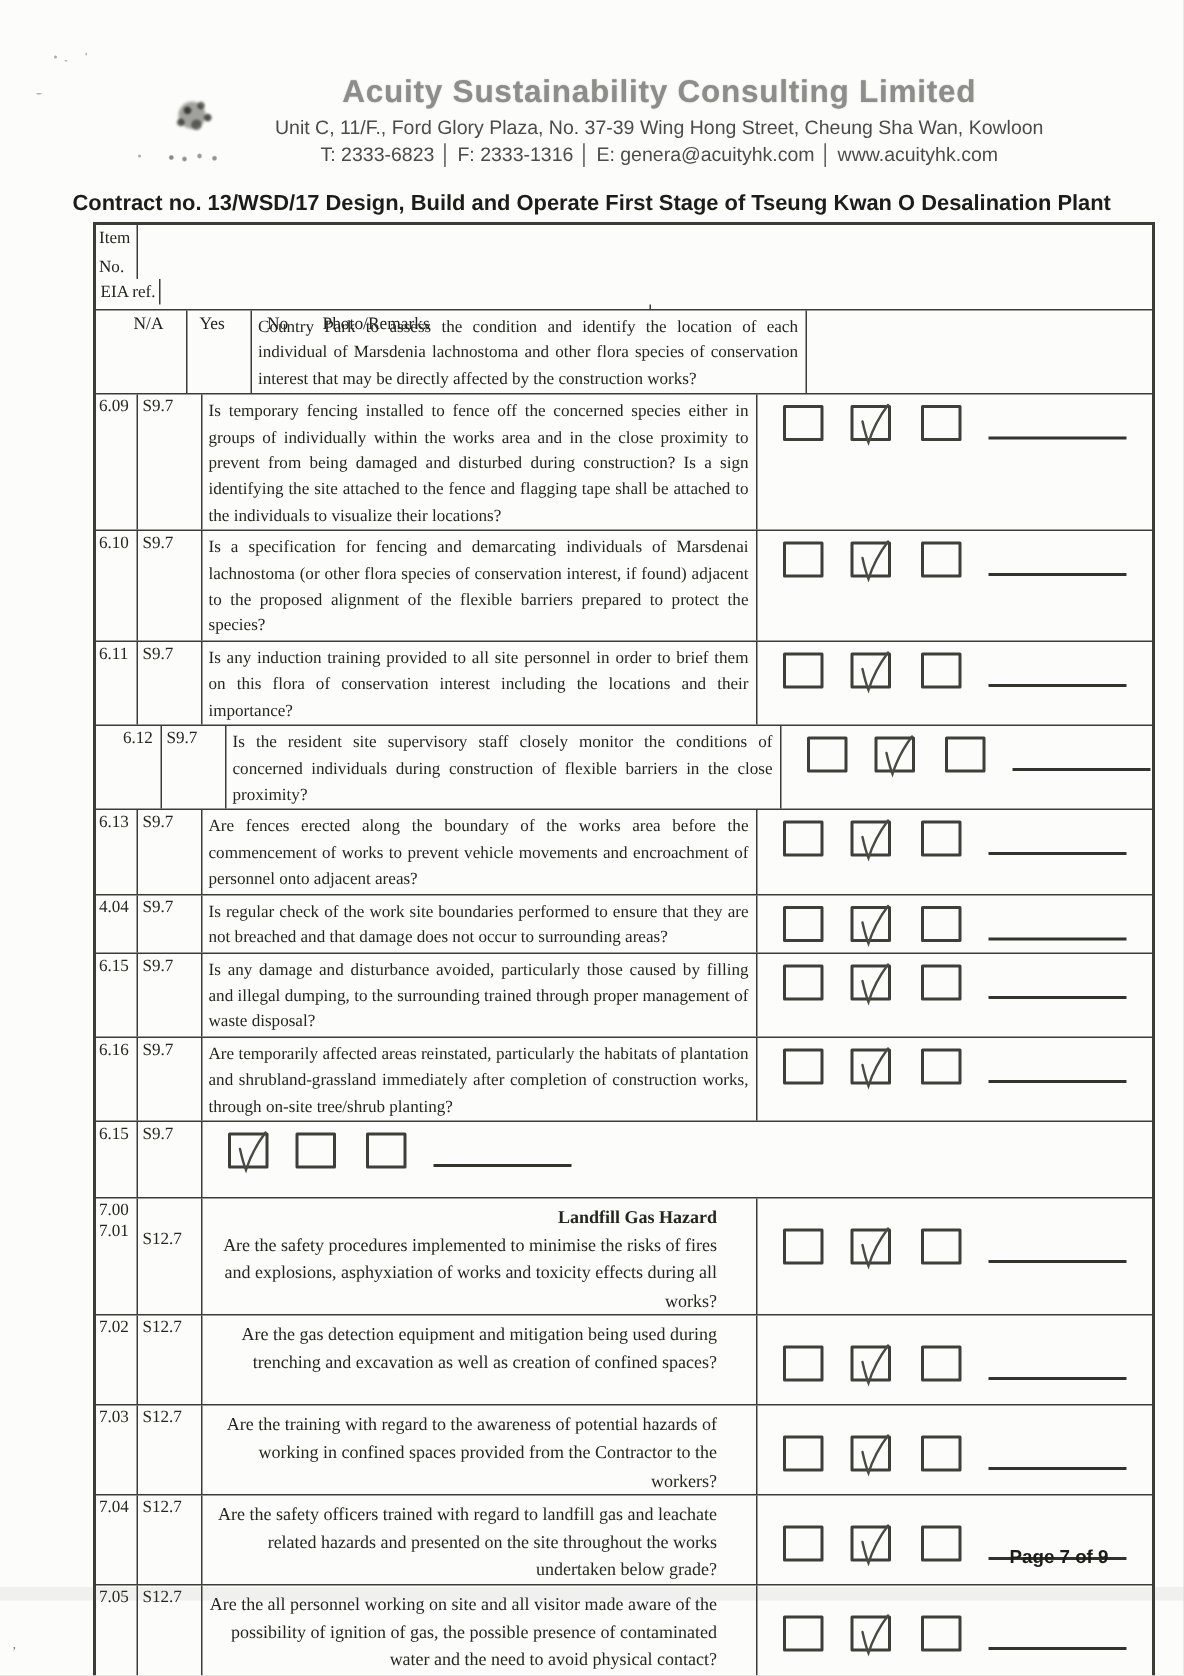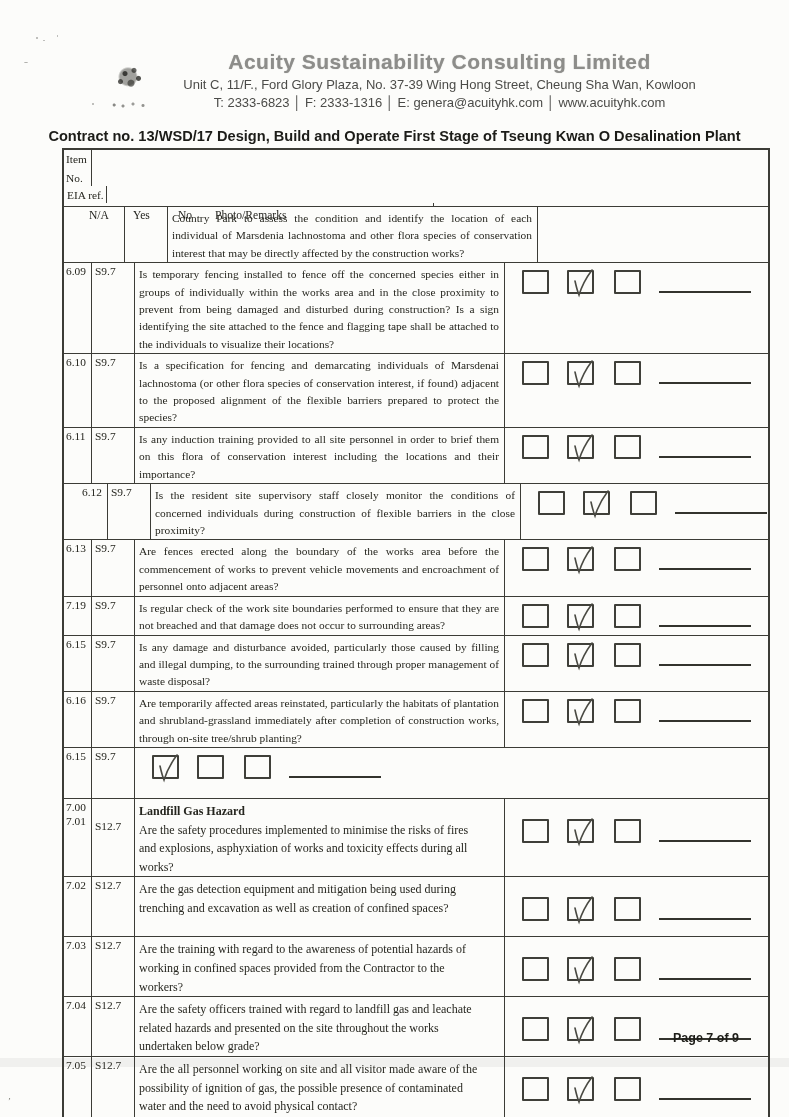--- a/index.html
+++ b/index.html
@@ -49,21 +49,21 @@
   .tbl{
     position:absolute; left:62px; top:148px; width:708px;
     border:2px solid #3c3c36; box-sizing:border-box; background:transparent;
   }
   .trow{display:flex; box-sizing:border-box; border-top:1.5px solid #3c3c36;}
   .trow:first-child{border-top:none;}
   .cell{box-sizing:border-box; border-right:1.5px solid #3c3c36; position:relative;}
   .c-item{width:28px; padding:2px 1px 0 2px; font-size:11.4px;}
   .c-ref {width:43px; padding:2px 1px 0 3px; font-size:11.4px;}
   .c-q   {width:370px; padding:3px 5px 0 4px; font-size:11.4px; line-height:17.4px; text-align:justify;}
-  .c-q.left{text-align:left; font-size:12px; line-height:18.6px; padding-right:26px;}
+  .c-q.left{text-align:right; font-size:12px; line-height:18.6px; padding-right:26px;}
   .c-ans {flex:1; border-right:none;}
   .sec-title{font-weight:bold;}
   .hdr .c-item,.hdr .c-ref{font-size:11.4px; line-height:15px;}
   .hdr-lbl{position:absolute; top:3px; font-size:11.6px; color:#23231e;}
   
   .cb{
     position:absolute; width:27px; height:24px; box-sizing:border-box;
     border:2.2px solid #3f3f39; border-radius:1px; background:transparent;
   }
   .tick{position:absolute; left:1px; top:-4px; overflow:visible; pointer-events:none;}
@@ -227,21 +227,21 @@
             <svg width="26" height="34" viewBox="0 0 26 34" class="tick">
               <path d="M5 13 Q7 22 9 27 Q13 14 22 2" fill="none" stroke="#4a4a43" stroke-width="1.6" stroke-linecap="round"></path>
             </svg>
           </div>
           <div class="cb" style="left: 109px; top: 7px;"></div>
           <div class="remark-line" style="left: 154px; top: 28px;"></div>
         </div>
       </div>
       <div class="trow" style="min-height: 39px;">
         <div class="cell c-item">
-          <div>7.19</div>
+          <div>4.04</div>
         </div>
         <div class="cell c-ref">
           <div>S9.7</div>
         </div>
         <div class="cell c-q">
           <div>Is regular check of the work site boundaries performed to ensure that they are not breached and that damage does not occur to surrounding areas?</div>
         </div>
         <div class="cell c-ans">
           <div class="cb" style="left: 17px; top: 7px;"></div>
           <div class="cb" style="left: 62px; top: 7px;">

